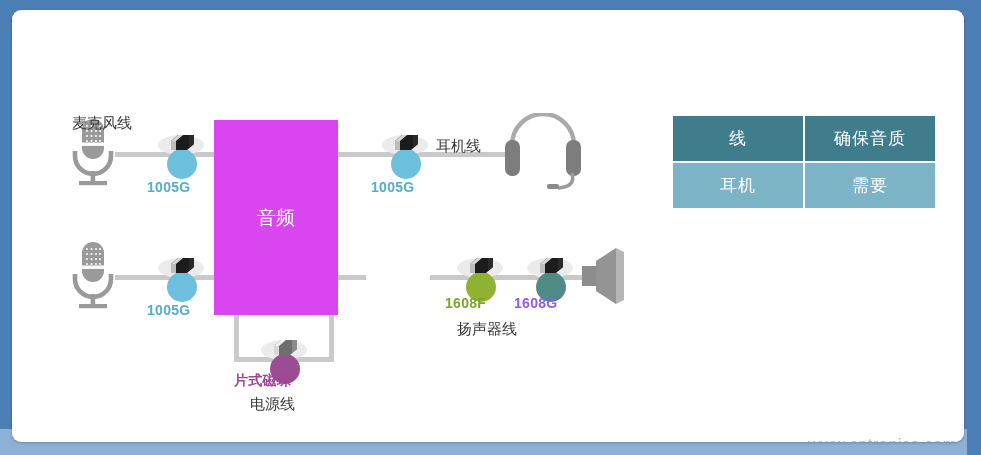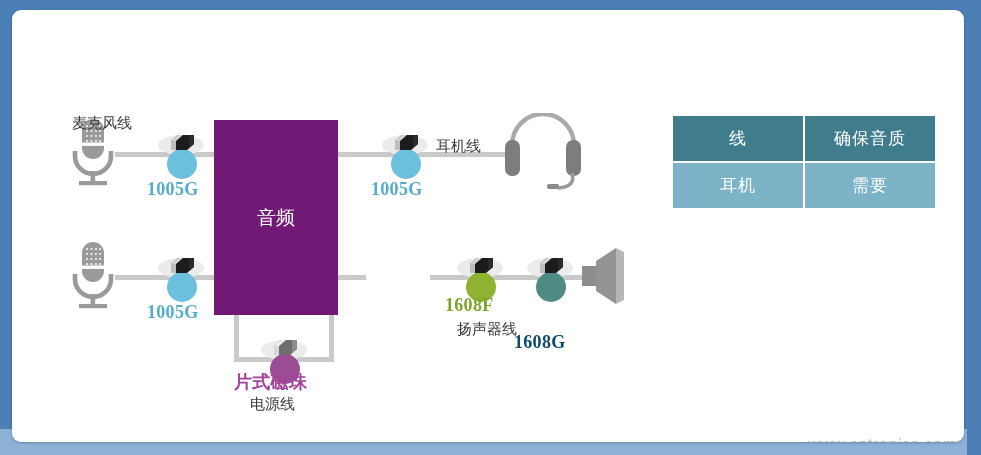--- a/index.html
+++ b/index.html
@@ -46,44 +46,43 @@
   
   .lbl {
     position: absolute;
     color: #3a3a3a;
     font-size: 15px;
     white-space: nowrap;
     line-height: 1;
   }
   .part-lbl {
     position: absolute;
-    font-size: 18px;
+    font-size: 14px;
     font-weight: bold;
     white-space: nowrap;
     line-height: 1;
     letter-spacing: 0.3px;
-    font-family: Liberation Serif, serif;
   }
 
   
   .wire-h {
     position: absolute;
     height: 5px;
     background: #c9c9c9;
   }
   .wire-v {
     position: absolute;
     width: 5px;
     background: #c9c9c9;
   }
 
   
   .block {
     position: absolute;
-    background: #701a75;
+    background: #d946ef;
     color: #ffffff;
     display: flex;
     align-items: center;
     justify-content: center;
     text-align: center;
     line-height: 1.25;
   }
   #block-codec { font-size: 19px; }
   #block-amp   { font-size: 15px; }
 
@@ -317,21 +316,21 @@
       <div class="dot" style="background:#4f8a85;"></div>
       <div class="chip">
         <svg viewBox="0 0 30 22" width="30" height="22" aria-hidden="true">
           <path d="M4 9 L11 3 L27 3 L27 12 L20 18 L4 18 Z" fill="#1c1c1c"></path>
           <path d="M4 9 L11 3 L16 3 L9 9 Z" fill="#d6d6d6"></path>
           <path d="M4 9 L9 9 L9 18 L4 18 Z" fill="#bdbdbd"></path>
           <path d="M22 3 L27 3 L27 12 L22 16 Z" fill="#2a2a2a"></path>
         </svg>
       </div>
     </div>
-    <div class="part-lbl" style="left:502px; top:286px; color:#0c4a6e;margin-top:37px;">1608G</div>
+    <div class="part-lbl" style="left:502px; top:286px; color:#8b5cf6;">1608G</div>
 
     <div class="comp" style="left:245px; top:324px;">
       <div class="halo"></div>
       <div class="dot" style="background:#9a4d93;"></div>
       <div class="chip">
         <svg viewBox="0 0 30 22" width="30" height="22" aria-hidden="true">
           <path d="M4 9 L11 3 L27 3 L27 12 L20 18 L4 18 Z" fill="#6e6e6e"></path>
           <path d="M4 9 L11 3 L16 3 L9 9 Z" fill="#efefef"></path>
           <path d="M4 9 L9 9 L9 18 L4 18 Z" fill="#d8d8d8"></path>
           <path d="M22 3 L27 3 L27 12 L22 16 Z" fill="#8b8b8b"></path>

